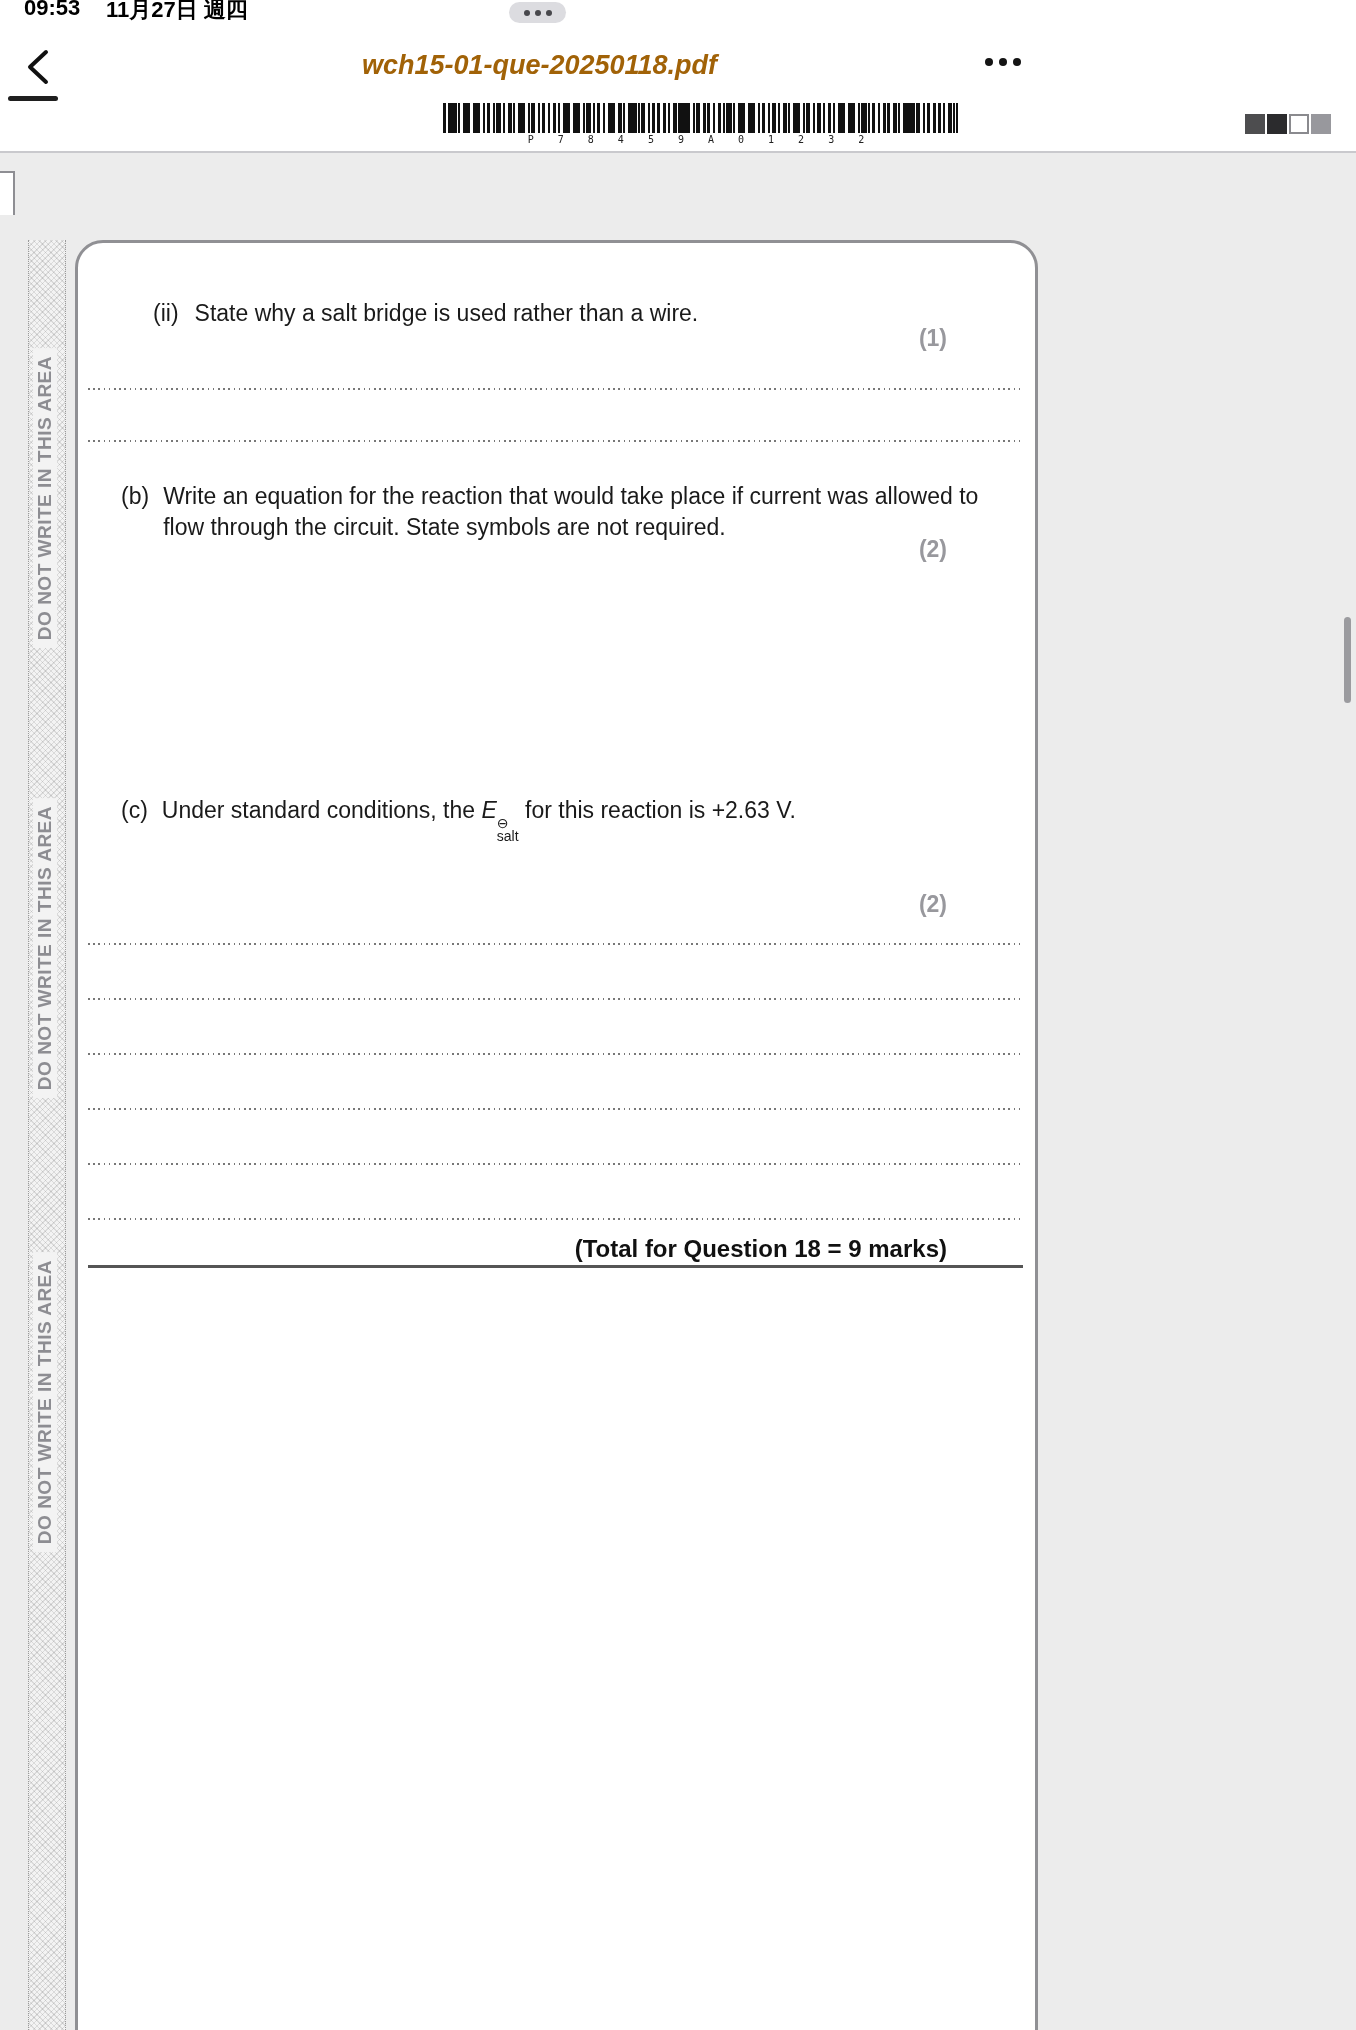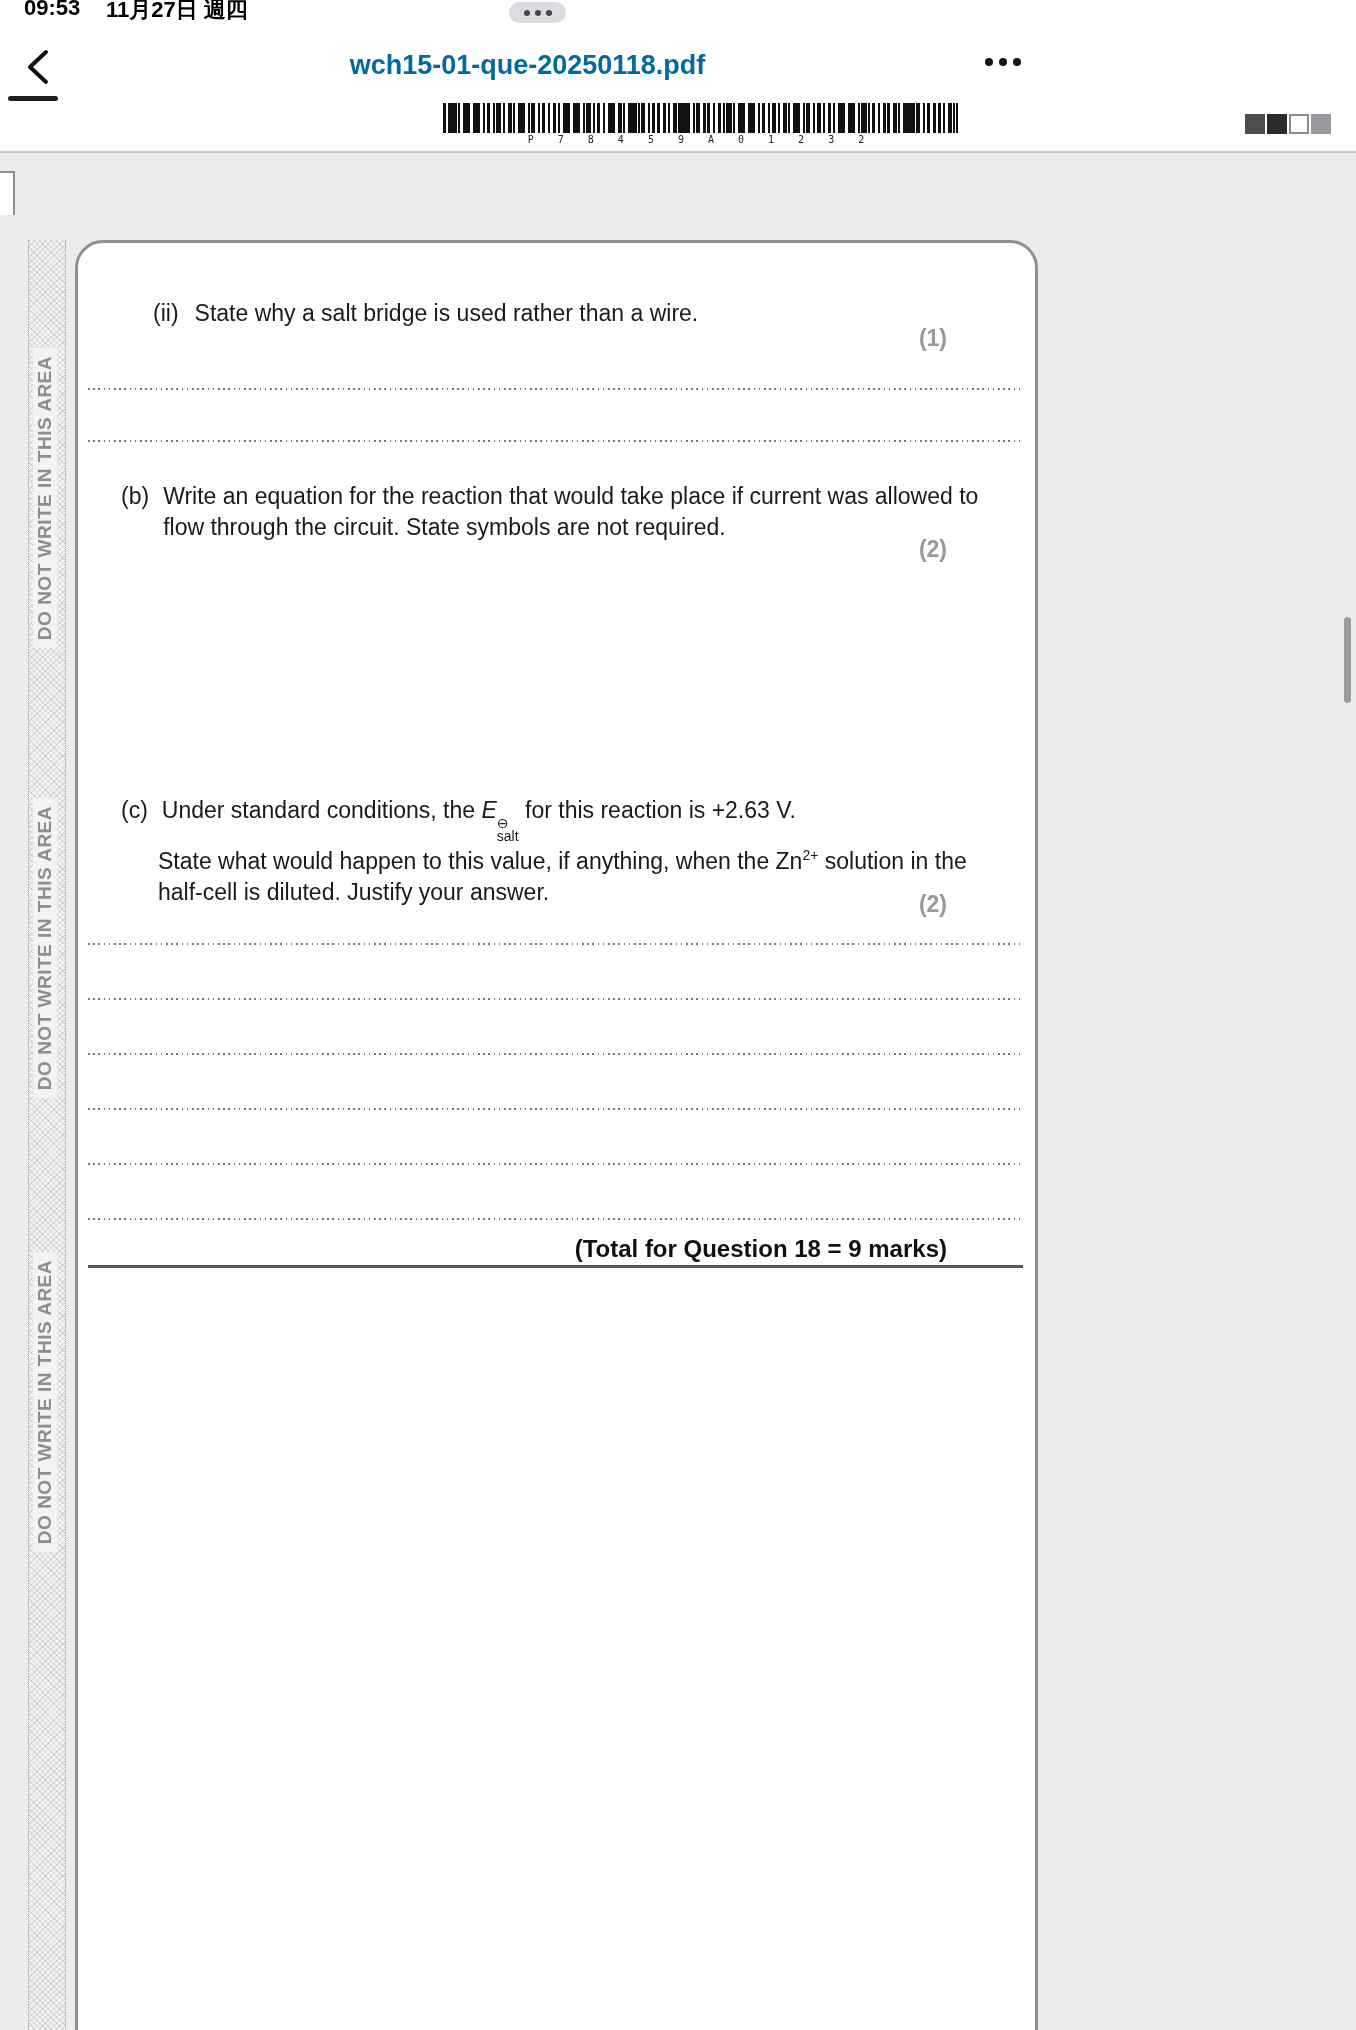--- a/index.html
+++ b/index.html
@@ -10,22 +10,22 @@
 
   
   .status-time { position:absolute; left:24px; top:-5px; font-size:22px; font-weight:600; color:#000; }
   .status-date { position:absolute; left:106px; top:-5px; font-size:22px; font-weight:600; color:#000; }
   .pill { position:absolute; left:509px; top:2px; width:57px; height:21px; border-radius:11px;
           background:#dcdce0; display:flex; align-items:center; justify-content:center; gap:5px; }
   .pill-dot { width:6px; height:6px; border-radius:50%; background:#48484c; }
 
   
   .back-btn { position:absolute; left:24px; top:48px; width:28px; height:38px; cursor:pointer; }
-  .pdf-title { position:absolute; left:4px; top:50px; width:1047px; text-align:center;
-               font-size:27px; font-weight:600; color:#0369a1; }
+  .pdf-title { position:absolute; left:16px; top:50px; width:1047px; text-align:center;
+               font-size:27px; font-weight:600; color:#a16207;font-style:italic; }
   .more-menu { position:absolute; left:985px; top:58px; display:flex; gap:6px; cursor:pointer; }
   .more-dot { width:8px; height:8px; border-radius:50%; background:#141414; }
   .underline-mark { position:absolute; left:8px; top:96px; width:50px; height:5px;
                     background:#1f1f1f; border-radius:2.5px; }
 
   
   .barcode-wrap { position:absolute; left:443px; top:103px; width:515px; }
   .barcode-bars { height:30px;
     background-image:
       repeating-linear-gradient(90deg, #111 0 2px, transparent 2px 5px),
@@ -151,21 +151,20 @@
   </div>
   <div class="marks marks-2">(2)</div>
 
   <div class="qrow q-c-intro">
     <span class="qlabel">(c)</span>
     <span class="qtext"><span>Under standard conditions, the </span><i>E</i><span class="stack">
           <span>⊖</span>
           <span>salt</span>
         </span><span> for this reaction is +2.63 V.</span></span>
   </div>
-  <div class="q-c-body"><span>State what would happen to this value, if anything, when the Zn</span><sup>2+</sup><span> solution in the half-cell is diluted. Justify your answer.</span></div>
   <div class="marks marks-3">(2)</div>
 
   <div class="dotline dl-3"></div>
   <div class="dotline dl-4"></div>
   <div class="dotline dl-5"></div>
   <div class="dotline dl-6"></div>
   <div class="dotline dl-7"></div>
   <div class="dotline dl-8"></div>
 
   <div class="total-text">(Total for Question 18 = 9 marks)</div>

